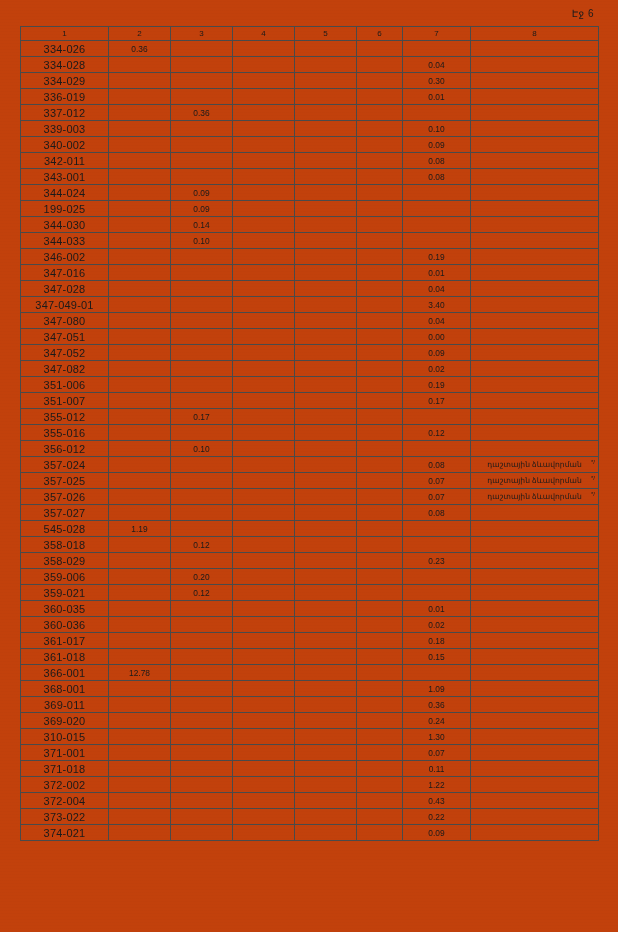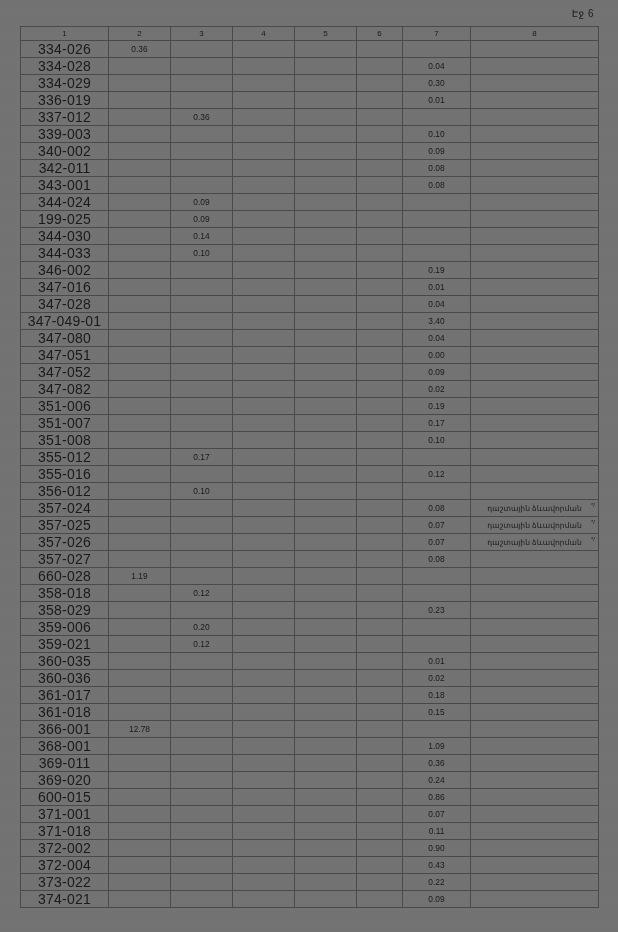--- a/index.html
+++ b/index.html
@@ -13,21 +13,21 @@
     font-family: "Liberation Sans", sans-serif;
     color: #1a1a1a;
     position: relative;
     overflow: hidden;
   }
   .page {
     position: absolute;
     left: 0; top: 0;
     width: 618px;
     height: 932px;
-    background: #737373;
+    background: #c2410c;
   }
   .page-header {
     position: absolute;
     right: 24px;
     top: 8px;
     font-size: 10px;
     letter-spacing: 0.5px;
     color: #1c1c1c;
   }
   .table-wrap {
@@ -60,21 +60,21 @@
   .c1 { width: 88px; }
   .c2 { width: 62px; }
   .c3 { width: 62px; }
   .c4 { width: 62px; }
   .c5 { width: 62px; }
   .c6 { width: 46px; }
   .c7 { width: 68px; }
   .c8 { width: 128px; }
 
   td.code {
-    font-size: 14px;
+    font-size: 11px;
     letter-spacing: 0.2px;
   }
   td.num {
     font-size: 8.4px;
   }
   td.note {
     font-size: 7.6px;
     text-align: left;
     padding-left: 3px;
     position: relative;
@@ -351,30 +351,20 @@
             <td class="code">351-007</td>
             <td class="num"></td>
             <td class="num"></td>
             <td class="num"></td>
             <td class="num"></td>
             <td class="num"></td>
             <td class="num">0.17</td>
             <td class="note"><span></span></td>
           </tr>
           <tr>
-            <td class="code">351-008</td>
-            <td class="num"></td>
-            <td class="num"></td>
-            <td class="num"></td>
-            <td class="num"></td>
-            <td class="num"></td>
-            <td class="num">0.10</td>
-            <td class="note"><span></span></td>
-          </tr>
-          <tr>
             <td class="code">355-012</td>
             <td class="num"></td>
             <td class="num">0.17</td>
             <td class="num"></td>
             <td class="num"></td>
             <td class="num"></td>
             <td class="num"></td>
             <td class="note"><span></span></td>
           </tr>
           <tr>
@@ -431,21 +421,21 @@
             <td class="code">357-027</td>
             <td class="num"></td>
             <td class="num"></td>
             <td class="num"></td>
             <td class="num"></td>
             <td class="num"></td>
             <td class="num">0.08</td>
             <td class="note"><span></span></td>
           </tr>
           <tr>
-            <td class="code">660-028</td>
+            <td class="code">545-028</td>
             <td class="num">1.19</td>
             <td class="num"></td>
             <td class="num"></td>
             <td class="num"></td>
             <td class="num"></td>
             <td class="num"></td>
             <td class="note"><span></span></td>
           </tr>
           <tr>
             <td class="code">358-018</td>
@@ -561,27 +551,27 @@
             <td class="code">369-020</td>
             <td class="num"></td>
             <td class="num"></td>
             <td class="num"></td>
             <td class="num"></td>
             <td class="num"></td>
             <td class="num">0.24</td>
             <td class="note"><span></span></td>
           </tr>
           <tr>
-            <td class="code">600-015</td>
-            <td class="num"></td>
-            <td class="num"></td>
-            <td class="num"></td>
-            <td class="num"></td>
-            <td class="num"></td>
-            <td class="num">0.86</td>
+            <td class="code">310-015</td>
+            <td class="num"></td>
+            <td class="num"></td>
+            <td class="num"></td>
+            <td class="num"></td>
+            <td class="num"></td>
+            <td class="num">1.30</td>
             <td class="note"><span></span></td>
           </tr>
           <tr>
             <td class="code">371-001</td>
             <td class="num"></td>
             <td class="num"></td>
             <td class="num"></td>
             <td class="num"></td>
             <td class="num"></td>
             <td class="num">0.07</td>
@@ -597,21 +587,21 @@
             <td class="num">0.11</td>
             <td class="note"><span></span></td>
           </tr>
           <tr>
             <td class="code">372-002</td>
             <td class="num"></td>
             <td class="num"></td>
             <td class="num"></td>
             <td class="num"></td>
             <td class="num"></td>
-            <td class="num">0.90</td>
+            <td class="num">1.22</td>
             <td class="note"><span></span></td>
           </tr>
           <tr>
             <td class="code">372-004</td>
             <td class="num"></td>
             <td class="num"></td>
             <td class="num"></td>
             <td class="num"></td>
             <td class="num"></td>
             <td class="num">0.43</td>

